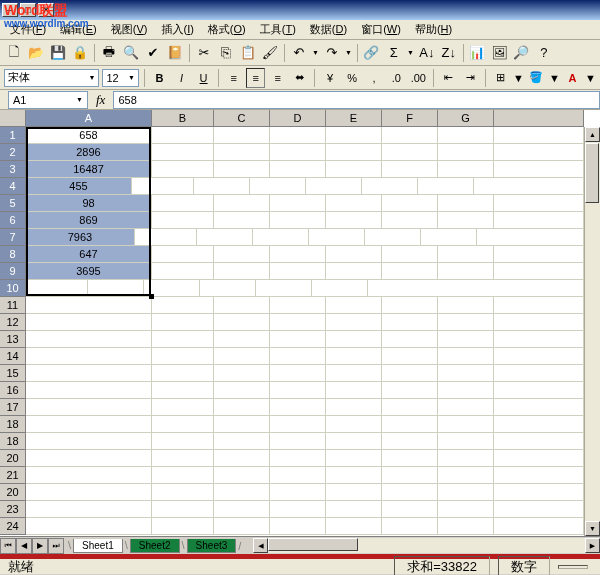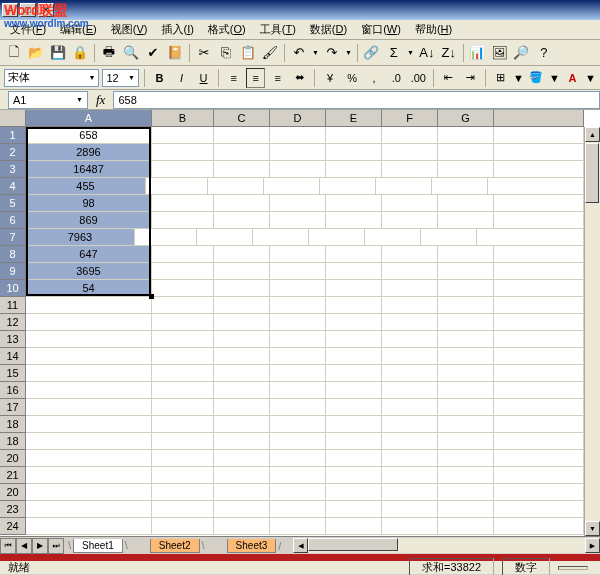--- a/index.html
+++ b/index.html
@@ -51,27 +51,27 @@
 .fill-handle { position: absolute; width: 5px; height: 5px; background: #000; pointer-events: none; }
 .vscroll { position: absolute; top: 17px; right: 0; width: 16px; bottom: 0; background: #ece9d8; border-left: 1px solid #aca899; }
 .vscroll .arr, .hscroll .arr { width: 15px; height: 15px; background: #d4d0c8; border: 1px solid #fff; border-right-color: #404040; border-bottom-color: #404040; display: flex; align-items: center; justify-content: center; font-size: 7px; cursor: pointer; }
 .vscroll .thumb { width: 14px; height: 60px; background: #d4d0c8; border: 1px solid #fff; border-right-color: #404040; border-bottom-color: #404040; margin-top: 1px; cursor: pointer; }
 
 .tab-row { background: #d4d0c8; height: 18px; display: flex; align-items: center; border-top: 1px solid #808080; }
 .tab-nav { display: flex; }
 .tab-nav .nb { width: 16px; height: 16px; background: #d4d0c8; border: 1px solid #808080; display: flex; align-items: center; justify-content: center; font-size: 8px; cursor: pointer; }
 .sheet-tabs { display: flex; margin-left: 2px; }
 .sheet-tab { background: #fff; border: 1px solid #808080; border-top: none; padding: 1px 8px; font-size: 10px; cursor: pointer; position: relative; }
-.sheet-tab.inactive { background: #fdba74; margin-left: 20px; }
+.sheet-tab.inactive { background: #15803d; }
 .tab-slash { padding: 0 2px; color: #808080; }
 .hscroll { flex: 1; display: flex; align-items: center; margin-left: 10px; }
 .hscroll .track { flex: 1; height: 15px; background: #ece9d8; position: relative; }
 .hscroll .thumb { width: 90px; height: 13px; background: #d4d0c8; border: 1px solid #fff; border-right-color: #404040; border-bottom-color: #404040; cursor: pointer; }
 
-.statusbar { background: #ece9d8; height: 20px; display: flex; align-items: center; padding: 0 8px; border-top: 7px solid #b91c1c; font-size: 11px; }
+.statusbar { background: #ece9d8; height: 20px; display: flex; align-items: center; padding: 0 8px; border-top: 5px solid #b91c1c; font-size: 13px; }
 .statusbar .sp { flex: 1; }
 .statusbar .cell-s { border: 1px inset #aca899; padding: 1px 12px; margin: 8px 4px; }
 </style>
 </head>
 <body>
 
 <div class="watermark">
   <span class="w1">Word联盟</span>
   <span class="w2">www.wordlm.com</span>
 </div>
@@ -247,21 +247,21 @@
         <div class="cell sel" style="width: 126px;">16487</div>
         <div class="cell" style="width: 62px;"></div>
         <div class="cell" style="width: 56px;"></div>
         <div class="cell" style="width: 56px;"></div>
         <div class="cell" style="width: 56px;"></div>
         <div class="cell" style="width: 56px;"></div>
         <div class="cell" style="width: 56px;"></div>
         <div class="cell" style="flex: 1 1 0%;"></div>
       </div>
       <div class="row">
-        <div class="cell sel" style="width: 120px;">455</div>
+        <div class="cell sel" style="width: 106px;">455</div>
         <div class="cell" style="width: 62px;"></div>
         <div class="cell" style="width: 56px;"></div>
         <div class="cell" style="width: 56px;"></div>
         <div class="cell" style="width: 56px;"></div>
         <div class="cell" style="width: 56px;"></div>
         <div class="cell" style="width: 56px;"></div>
         <div class="cell" style="flex: 1 1 0%;"></div>
       </div>
       <div class="row">
         <div class="cell sel" style="width: 126px;">98</div>
@@ -307,21 +307,20 @@
         <div class="cell sel" style="width: 126px;">3695</div>
         <div class="cell" style="width: 62px;"></div>
         <div class="cell" style="width: 56px;"></div>
         <div class="cell" style="width: 56px;"></div>
         <div class="cell" style="width: 56px;"></div>
         <div class="cell" style="width: 56px;"></div>
         <div class="cell" style="width: 56px;"></div>
         <div class="cell" style="flex: 1 1 0%;"></div>
       </div>
       <div class="row">
-        <div class="cell sel" style="width: 126px;">54</div>
         <div class="cell" style="width: 62px;"></div>
         <div class="cell" style="width: 56px;"></div>
         <div class="cell" style="width: 56px;"></div>
         <div class="cell" style="width: 56px;"></div>
         <div class="cell" style="width: 56px;"></div>
         <div class="cell" style="width: 56px;"></div>
         <div class="cell" style="flex: 1 1 0%;"></div>
       </div>
       <div class="row">
         <div class="cell" style="width: 126px;"></div>

